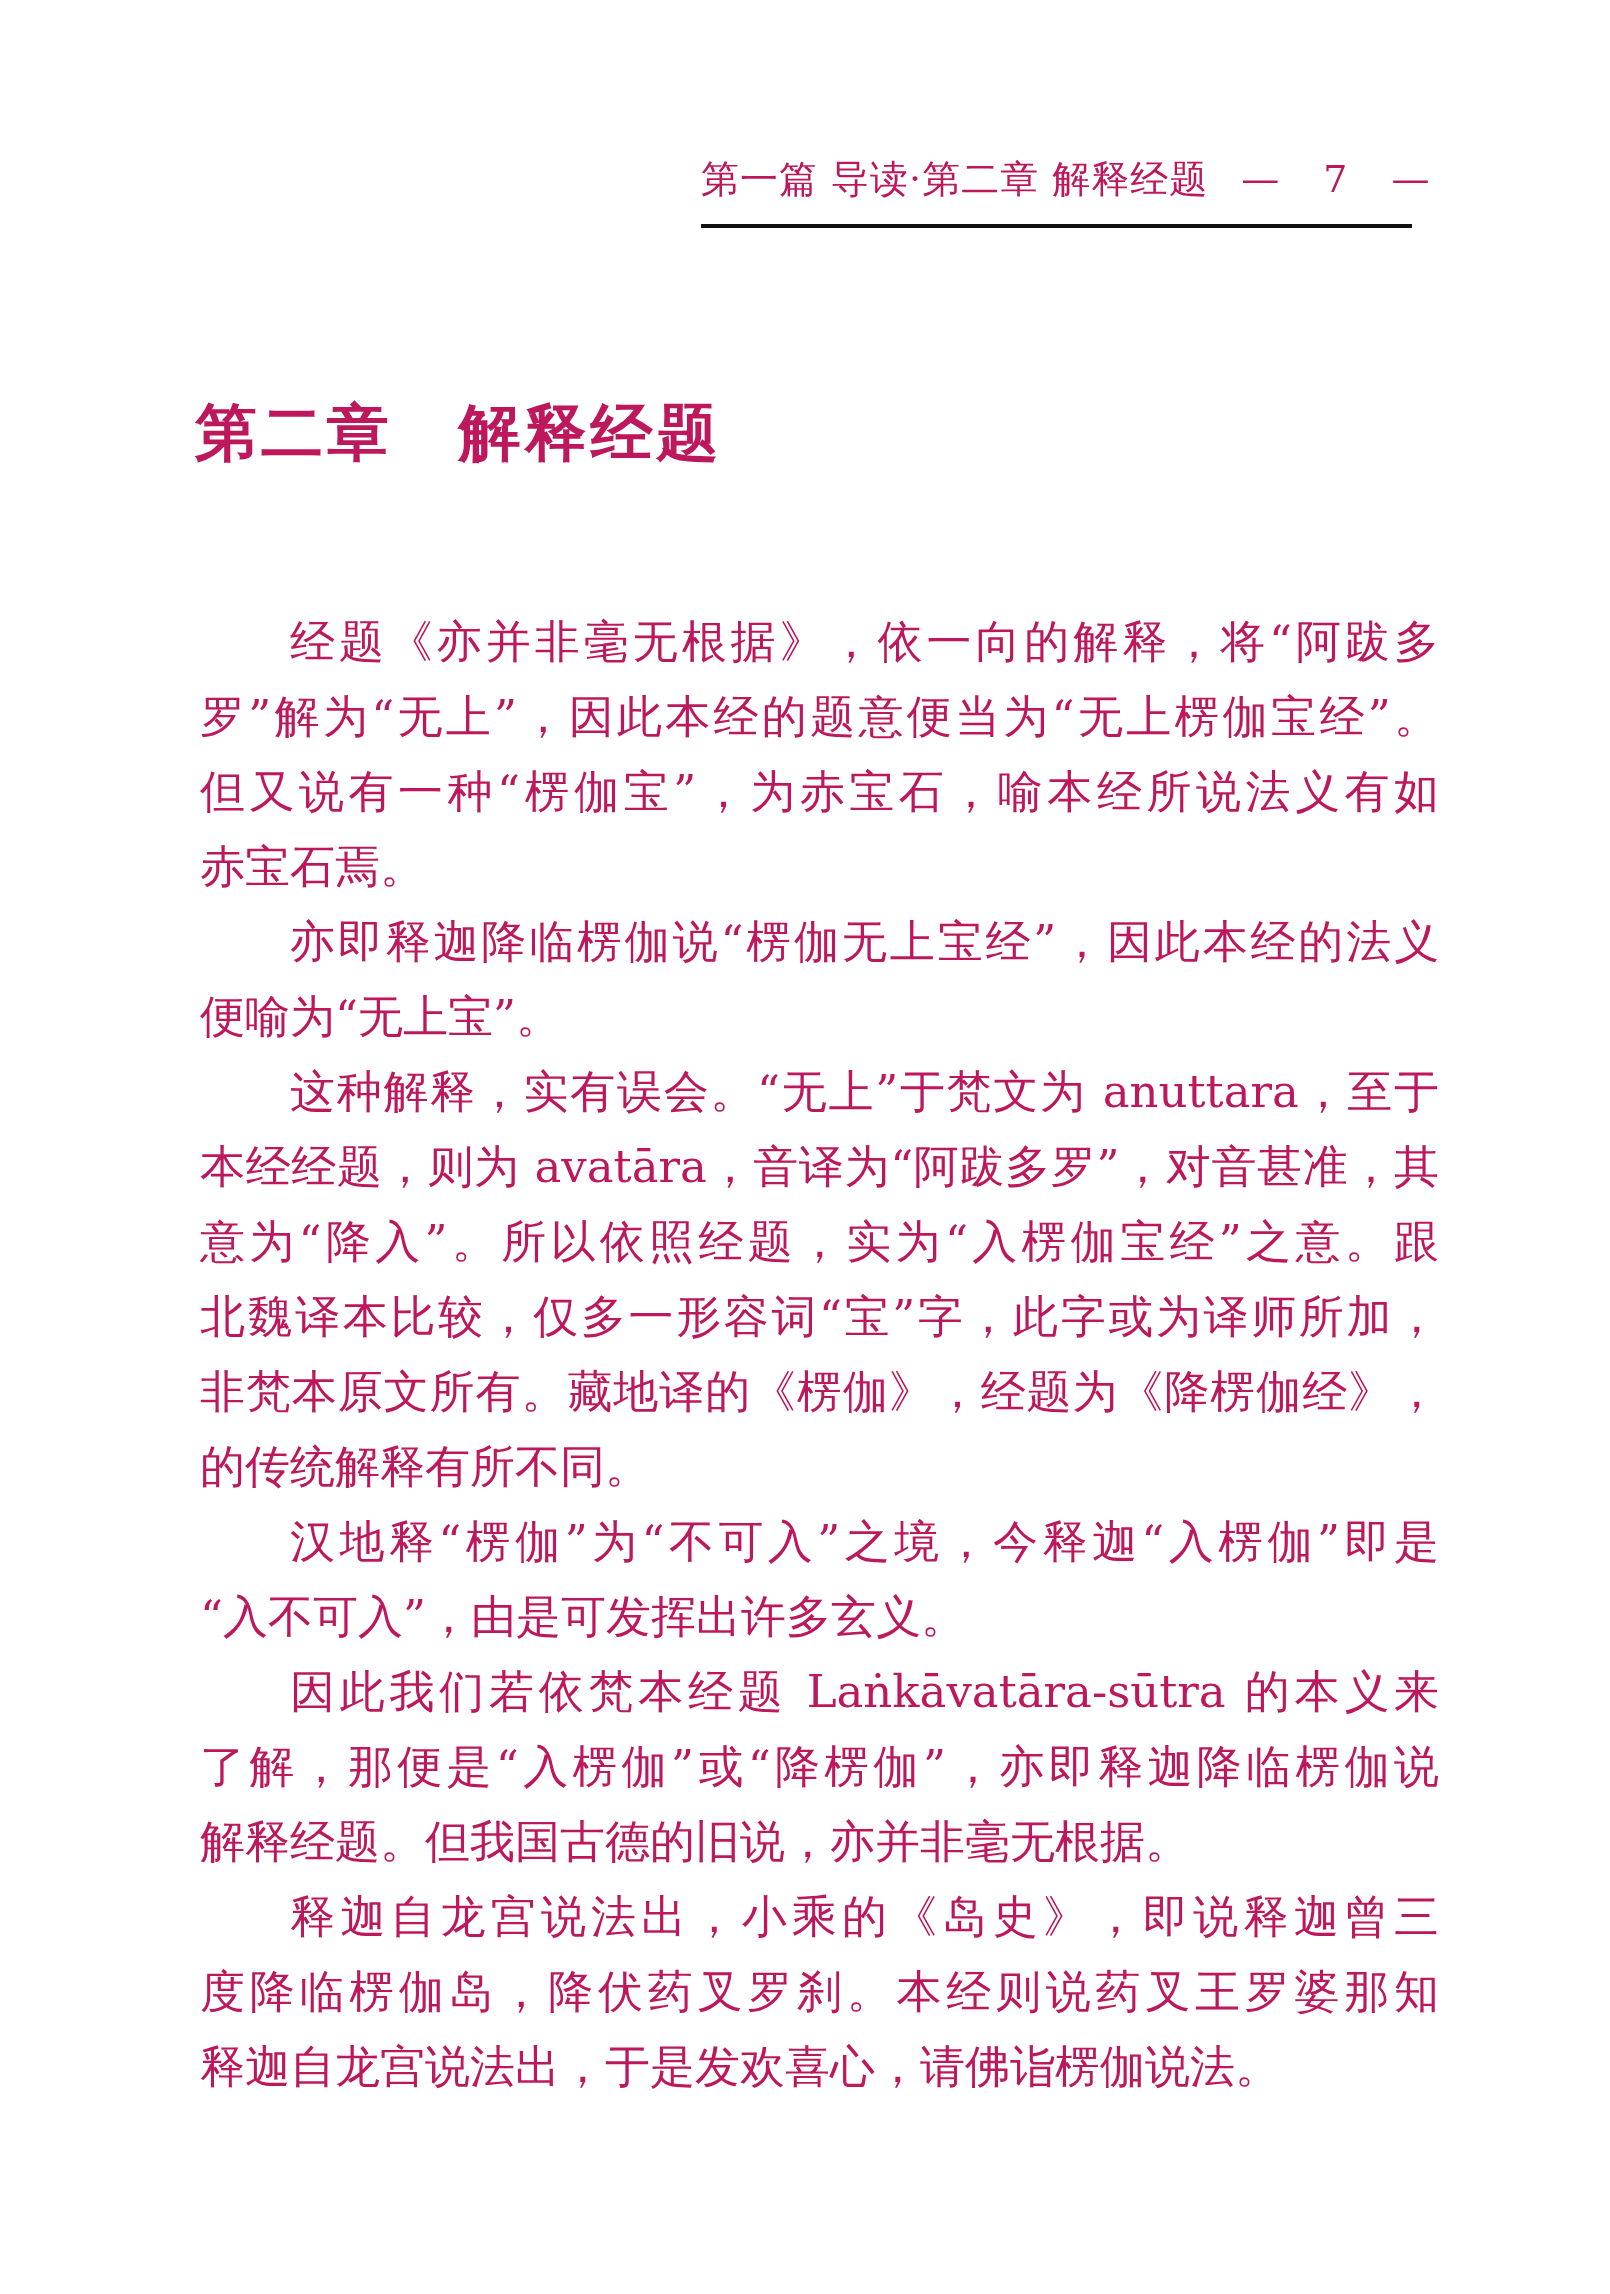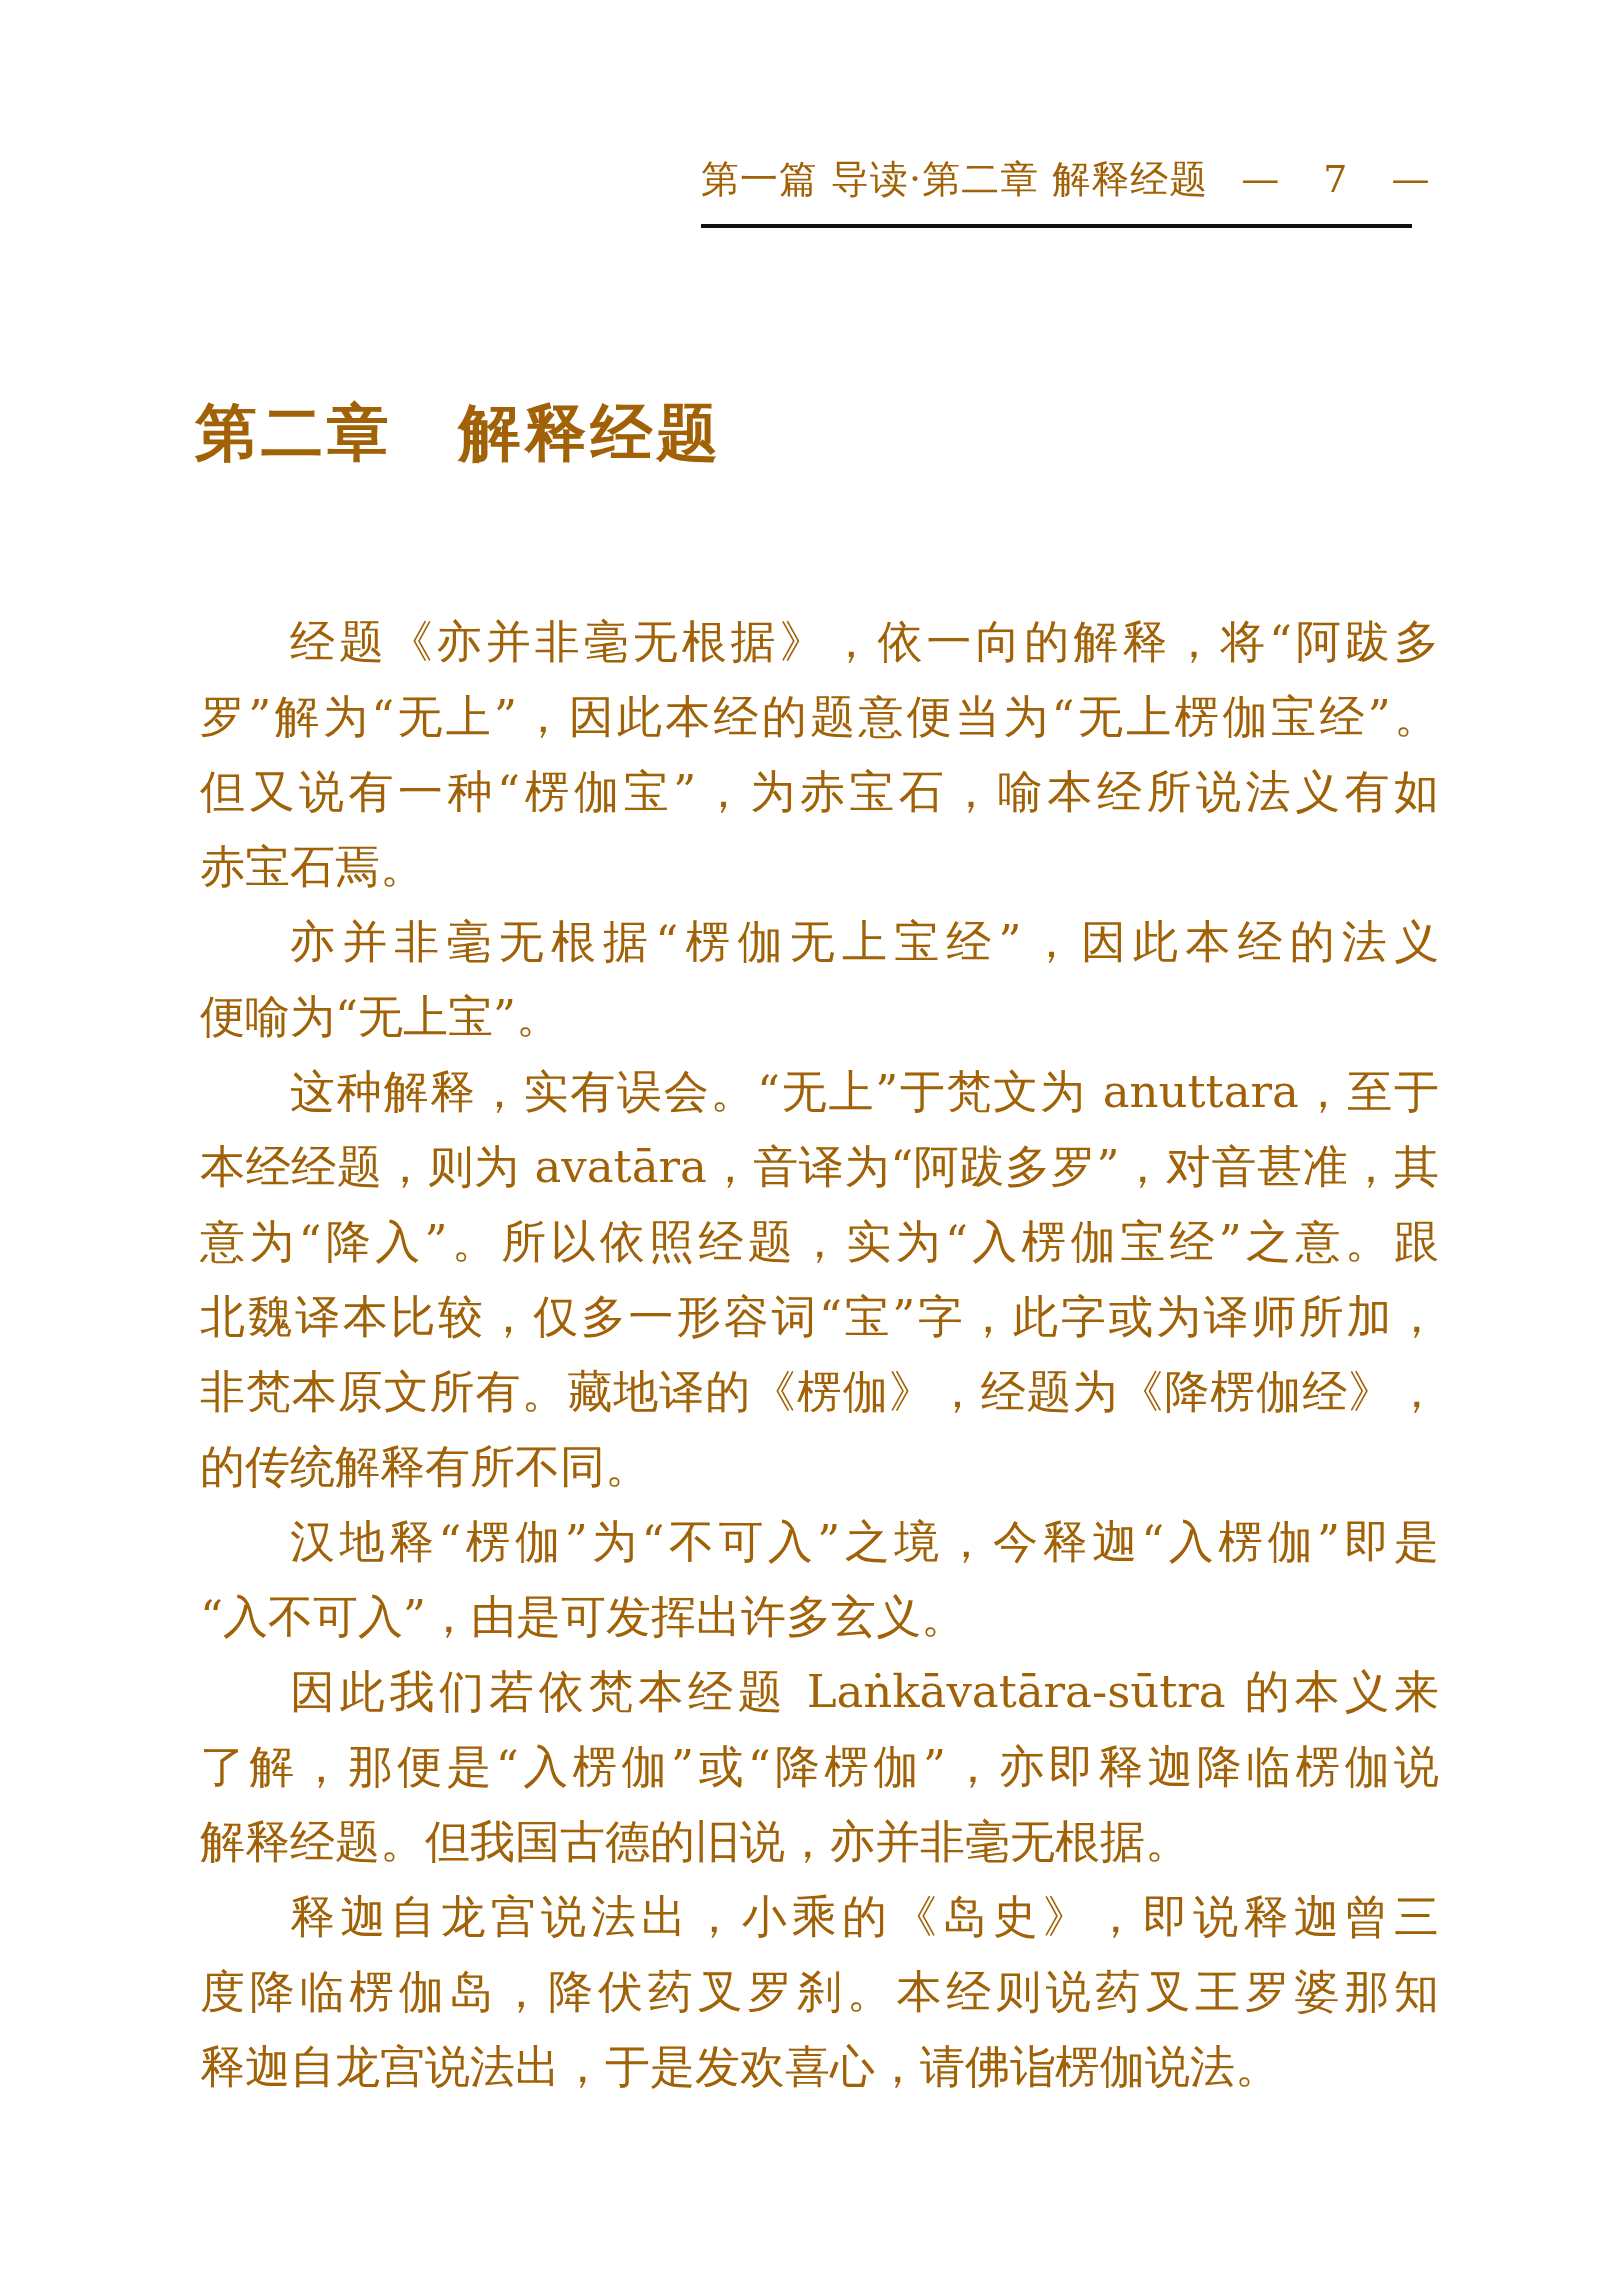--- a/index.html
+++ b/index.html
@@ -1,20 +1,20 @@
 <!DOCTYPE html>
 <html lang="zh"><head>
 <meta charset="utf-8">
 <style>
   html,body{margin:0;padding:0;background:#ffffff;}
   .page{
     position:relative;
     width:1600px;height:2294px;
     background:#ffffff;
-    color:#a16207;
+    color:#be185d;
     font-family:"DejaVu Serif","Liberation Serif",serif;
     overflow:hidden;
   }
   
   .running-header{
     position:absolute;
     left:701px;top:154px;width:713px;
     display:flex;align-items:baseline;
     font-size:38px;
     letter-spacing:1px;
@@ -68,21 +68,21 @@
 
   <div class="header-rule"></div>
 
   <h1 class="chapter-title">第二章　解释经题</h1>
 
   <div class="body-text">
       <div class="line first">经题《亦并非毫无根据》，依一向的解释，将“阿跋多</div>
       <div class="line">罗”解为“无上”，因此本经的题意便当为“无上楞伽宝经”。</div>
       <div class="line">但又说有一种“楞伽宝”，为赤宝石，喻本经所说法义有如</div>
       <div class="line last">赤宝石焉。</div>
-      <div class="line first">亦并非毫无根据“楞伽无上宝经”，因此本经的法义</div>
+      <div class="line first">亦即释迦降临楞伽说“楞伽无上宝经”，因此本经的法义</div>
       <div class="line last">便喻为“无上宝”。</div>
       <div class="line first">这种解释，实有误会。“无上”于梵文为 anuttara，至于</div>
       <div class="line">本经经题，则为 avatāra，音译为“阿跋多罗”，对音甚准，其</div>
       <div class="line">意为“降入”。所以依照经题，实为“入楞伽宝经”之意。跟</div>
       <div class="line">北魏译本比较，仅多一形容词“宝”字，此字或为译师所加，</div>
       <div class="line">非梵本原文所有。藏地译的《楞伽》，经题为《降楞伽经》，</div>
       <div class="line last">的传统解释有所不同。</div>
       <div class="line first">汉地释“楞伽”为“不可入”之境，今释迦“入楞伽”即是</div>
       <div class="line last">“入不可入”，由是可发挥出许多玄义。</div>
       <div class="line first">因此我们若依梵本经题 Laṅkāvatāra-sūtra 的本义来</div>

